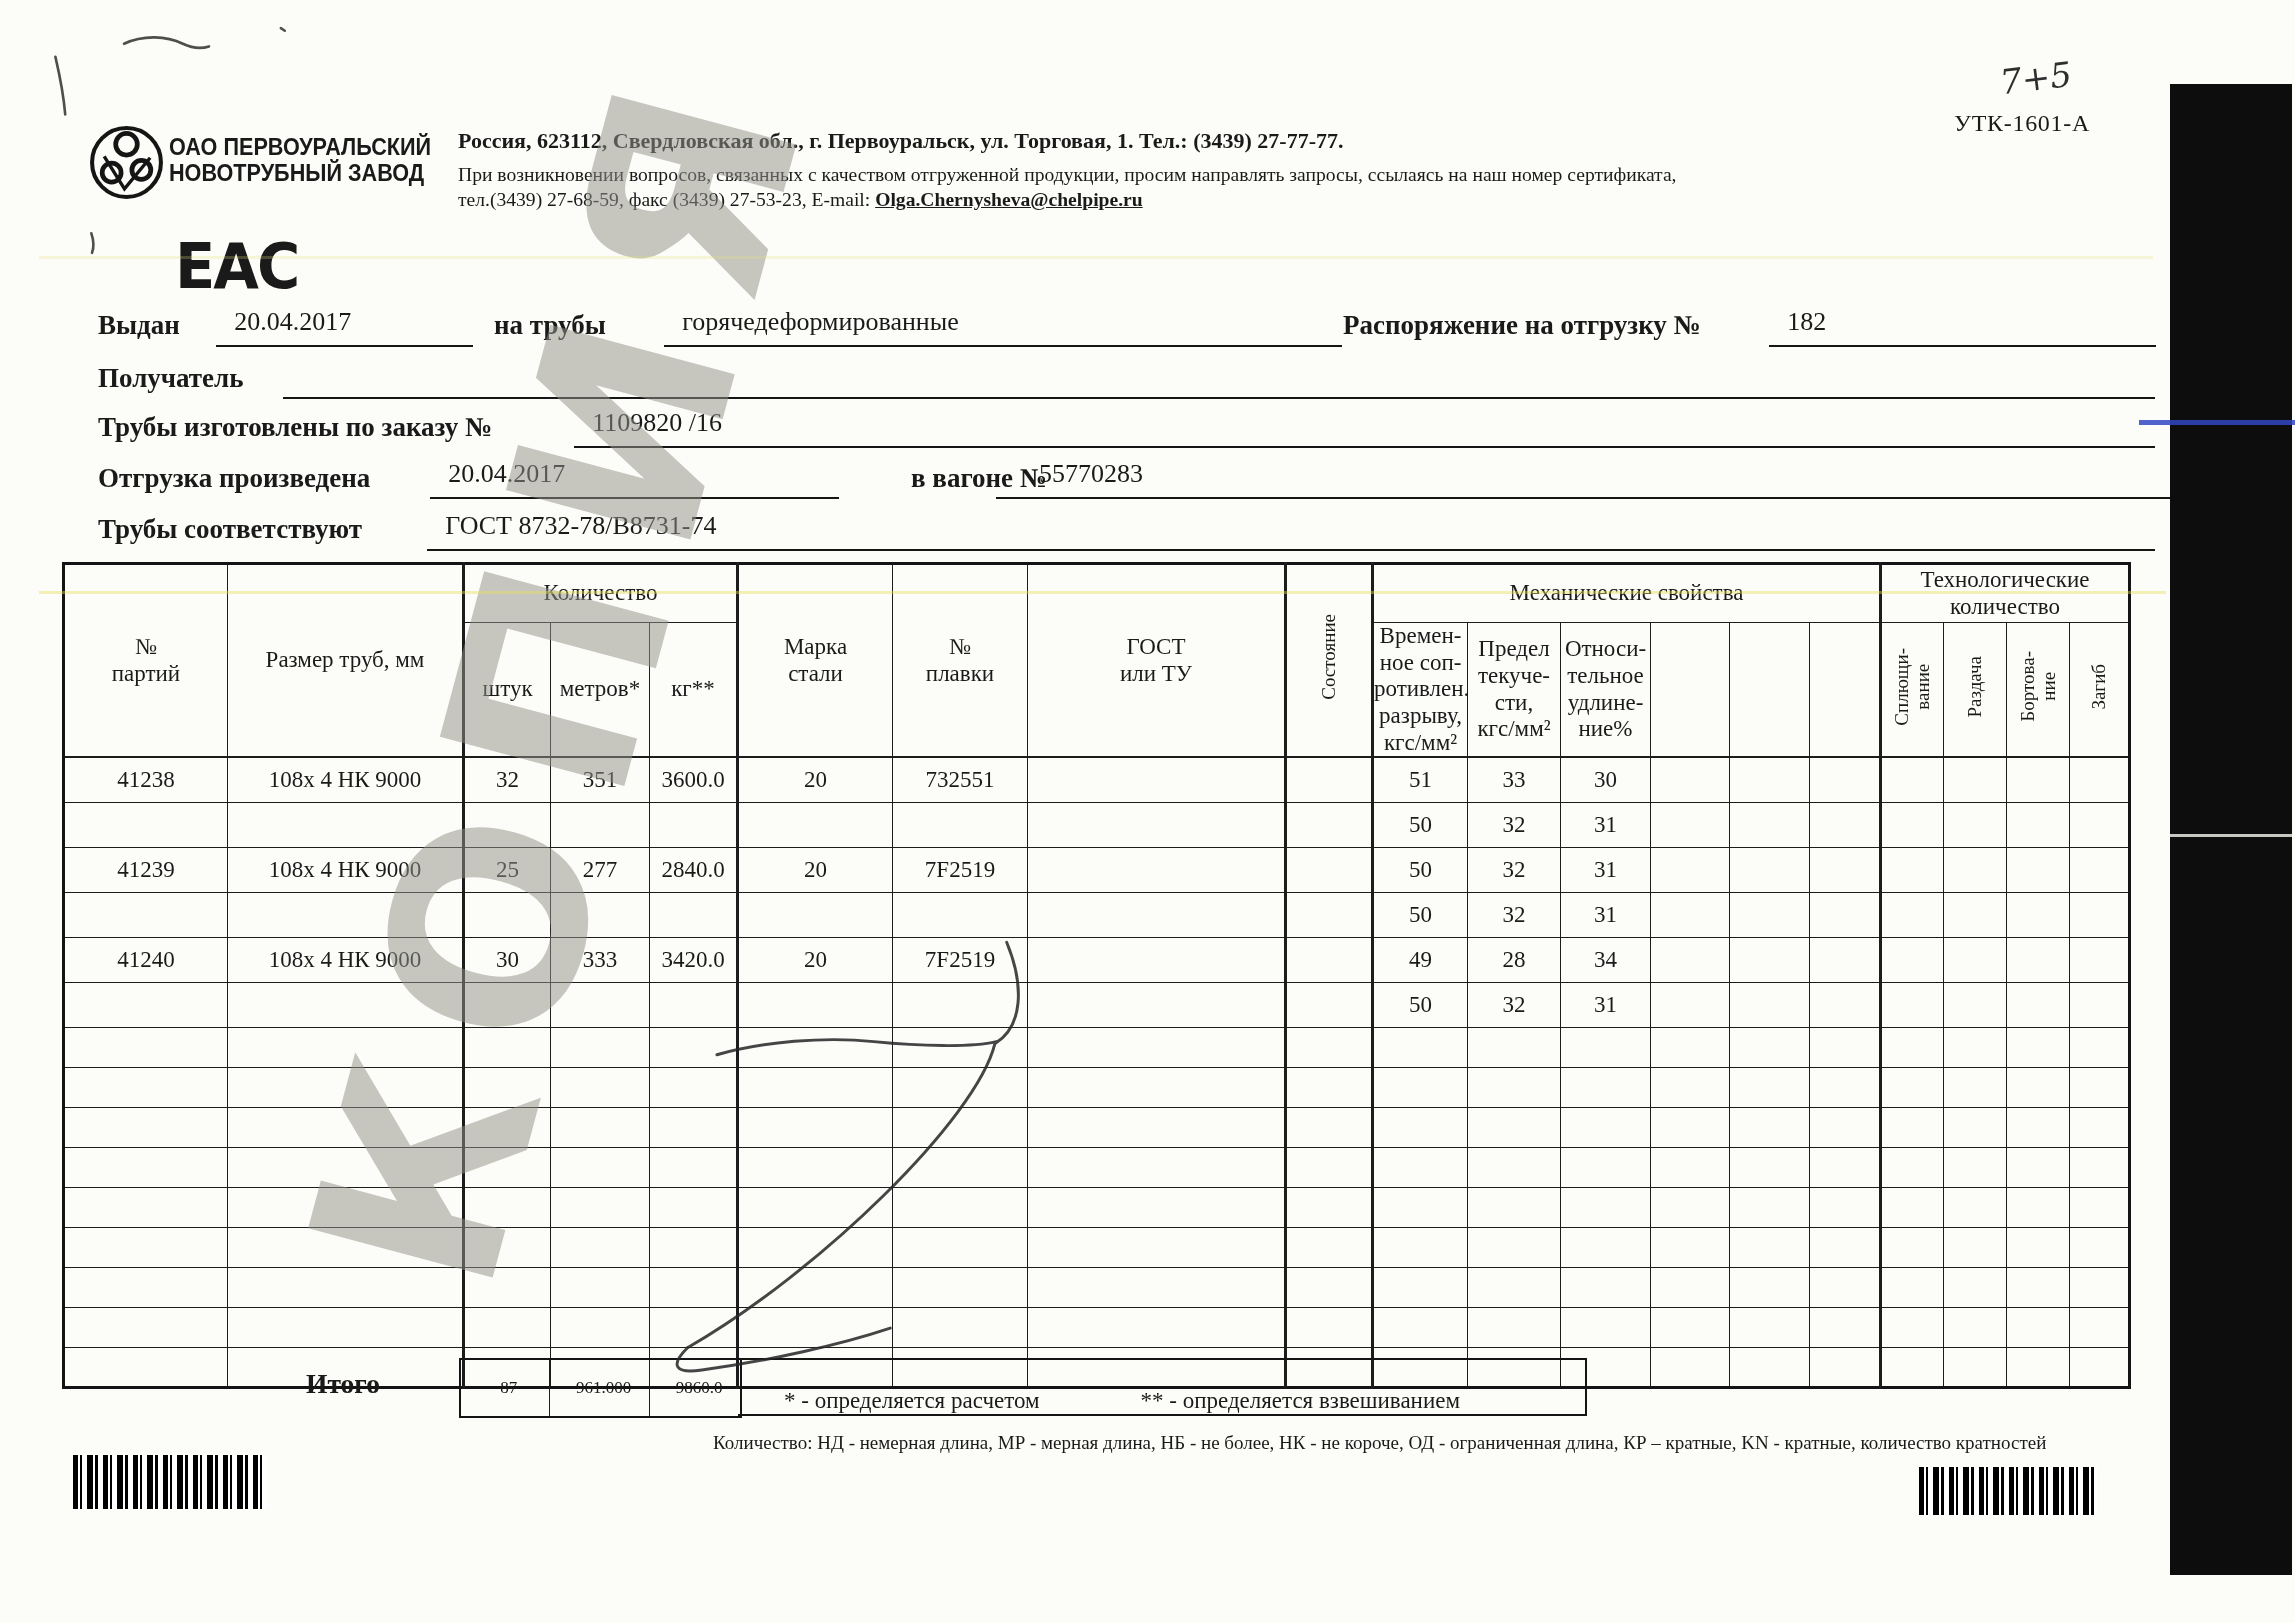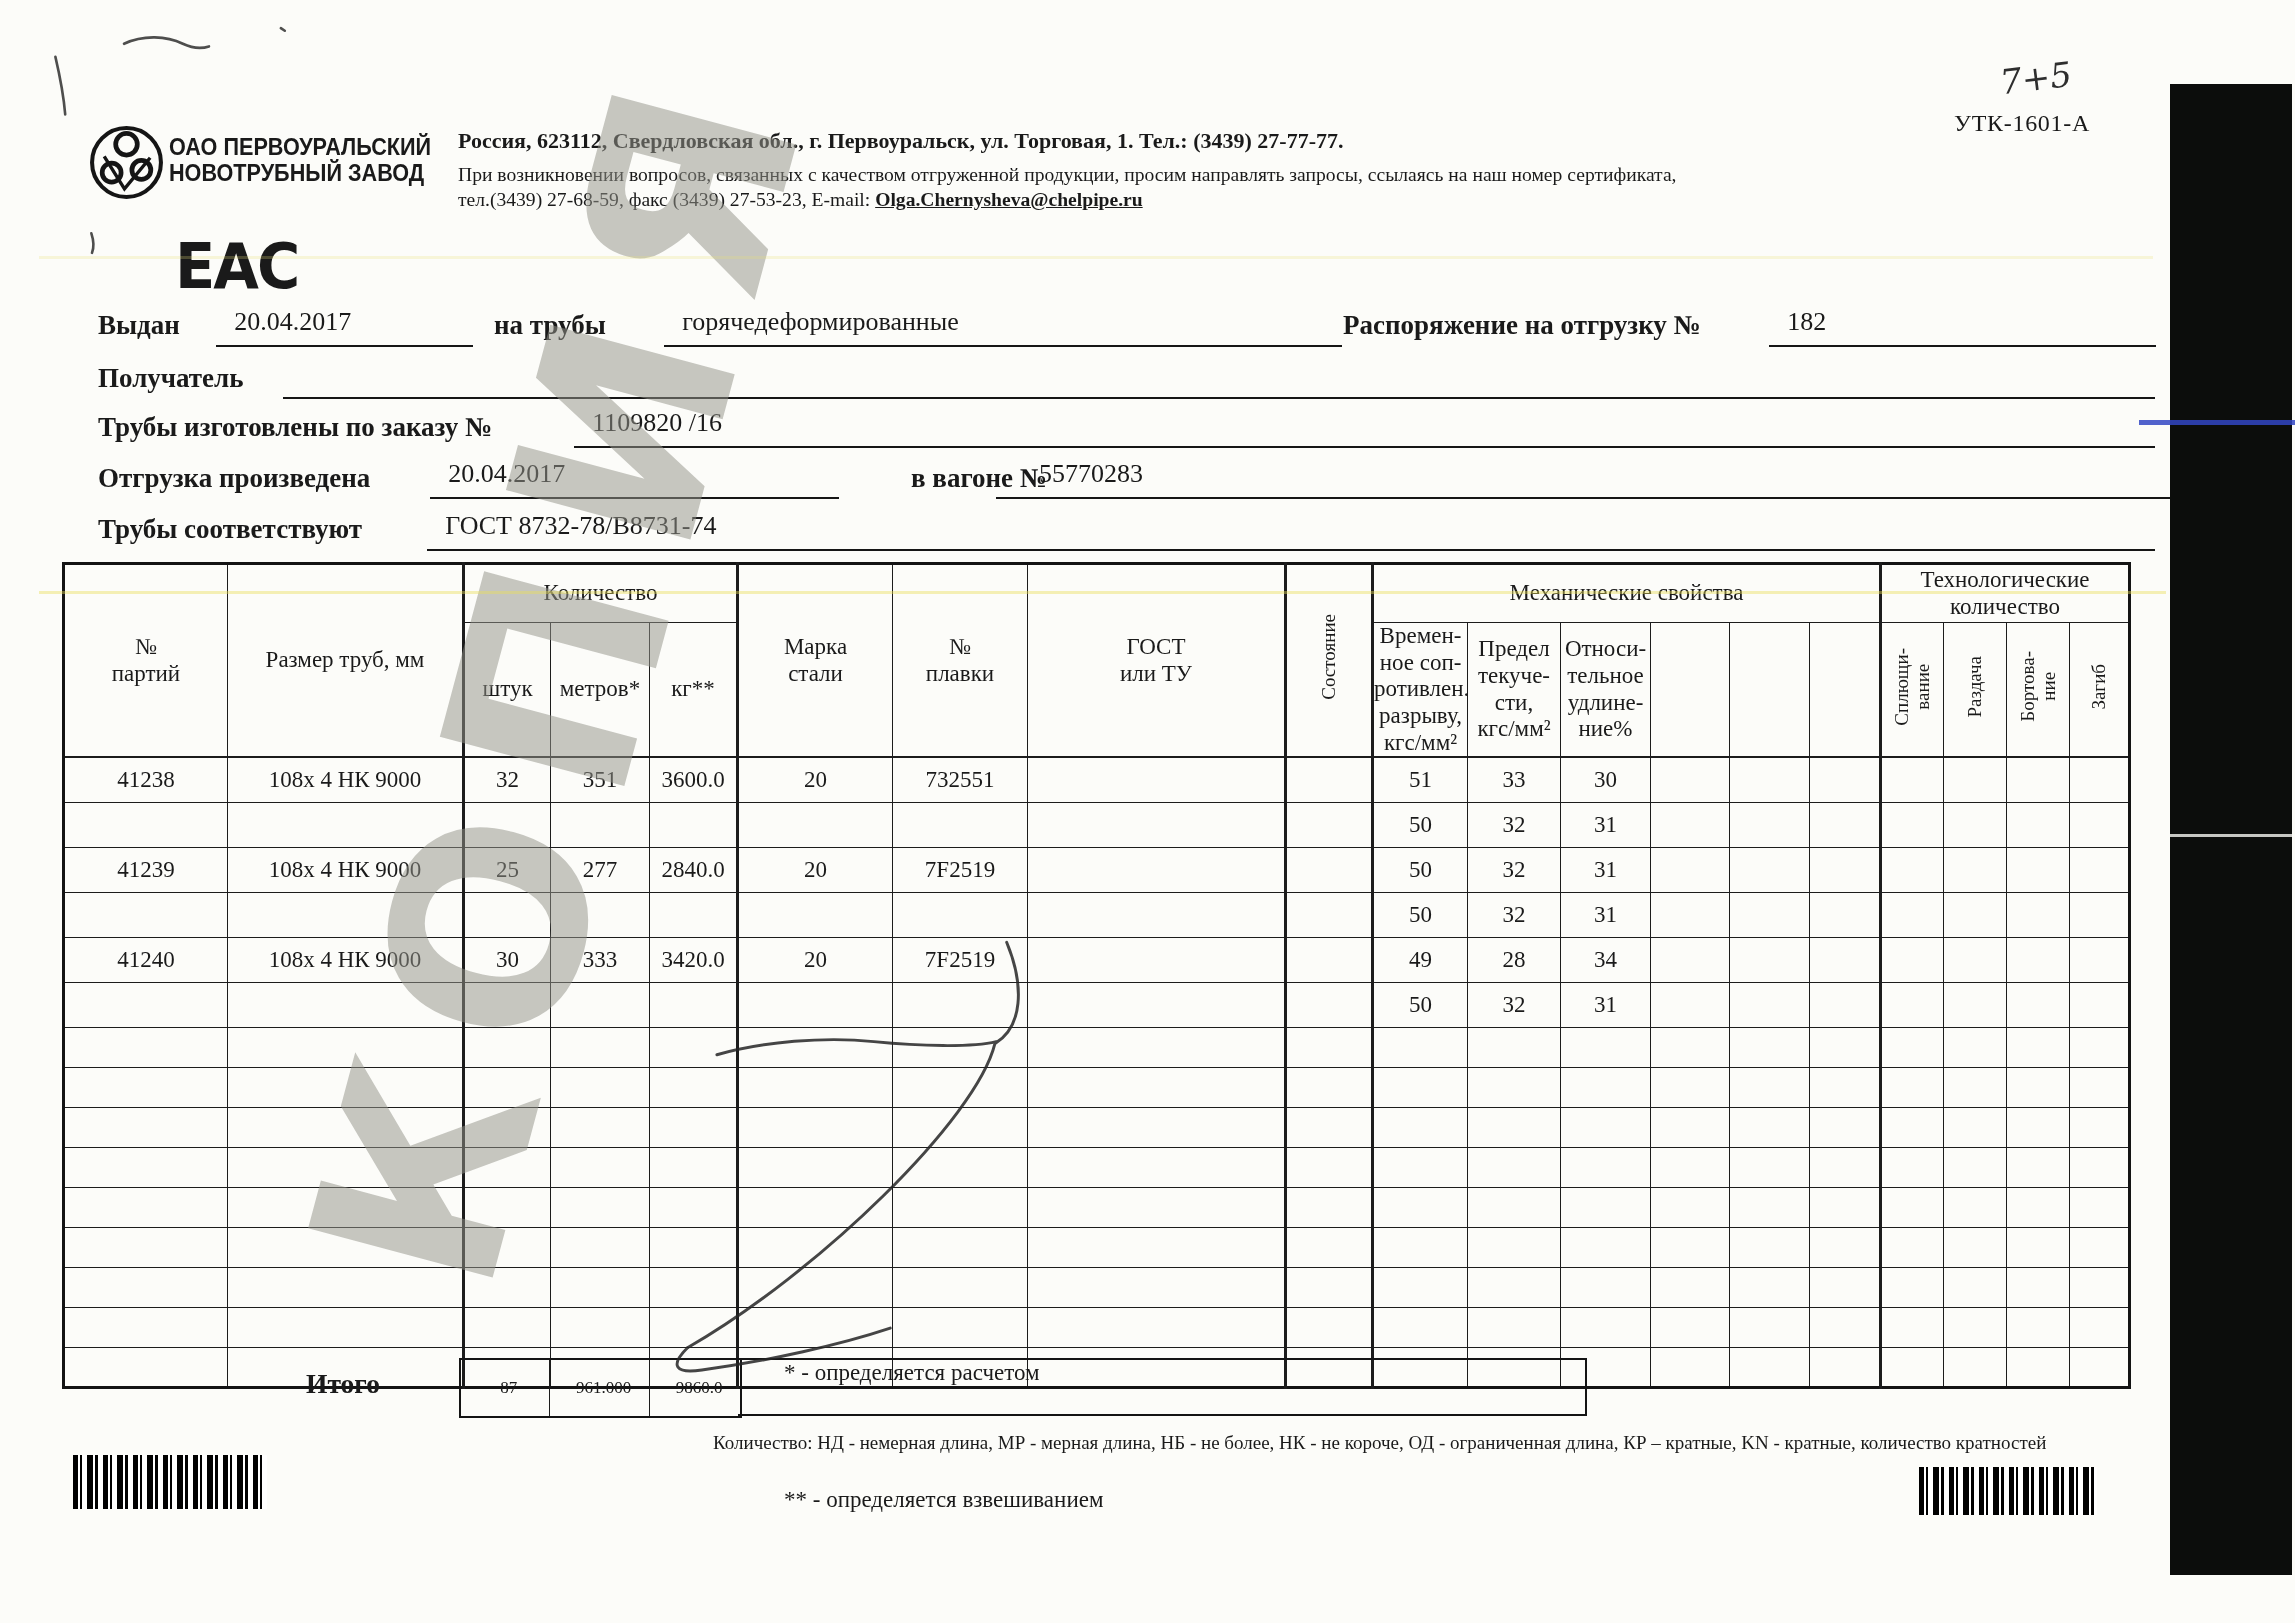--- a/index.html
+++ b/index.html
@@ -36,21 +36,21 @@
   .vert{writing-mode:vertical-rl;transform:rotate(180deg);display:inline-block;
     white-space:pre-line;font-size:19px;line-height:1.08;}
   
   #totals-label{left:226px;top:1368px;width:234px;text-align:center;font-weight:bold;font-size:27.5px;}
   #totals-box{left:459px;top:1358px;width:279px;height:56px;border:2.6px solid #141414;display:flex;}
   #totals-box div{display:flex;align-items:center;justify-content:center;font-size:17px;padding-left:8px;}
   #totals-box .tb1{width:86px;border-right:1.3px solid #1c1c1c;}
   #totals-box .tb2{width:99px;border-right:1.3px solid #1c1c1c;}
   #totals-box .tb3{width:88px;}
   #footnote-box{left:738px;top:1358px;width:801px;height:54px;border:2px solid #141414;
-    border-left:none;display:flex;align-items:flex-start;padding-left:46px;gap:101px;font-size:23px;flex-direction:column;}
+    border-left:none;display:flex;align-items:flex-end;padding-left:46px;gap:101px;font-size:23px;}
   #table-note{left:713px;top:1432px;font-size:19px;white-space:nowrap;}
   
   .barcode{position:absolute;background:repeating-linear-gradient(90deg,#000 0 4.6px,#fff 4.6px 7.2px,
     #000 7.2px 9.2px,#fff 9.2px 14.4px,#000 14.4px 20px,#fff 20px 22px,#000 22px 25px,#fff 25px 30px);}
   #barcode-left{left:73px;top:1455px;width:194px;height:54px;}
   #barcode-right{left:1919px;top:1467px;width:178px;height:48px;}
   #scan-band{left:2170px;top:84px;width:122px;height:1491px;background:#0c0d0c;}
   #scan-band-gap{left:2170px;top:834px;width:122px;height:3.3px;background:#e9e9e4;opacity:.85;}
   #scan-blue-line{left:2139px;top:420px;width:156px;height:4.6px;background:#3347c4;opacity:.85;}
   .yline{position:absolute;pointer-events:none;}

